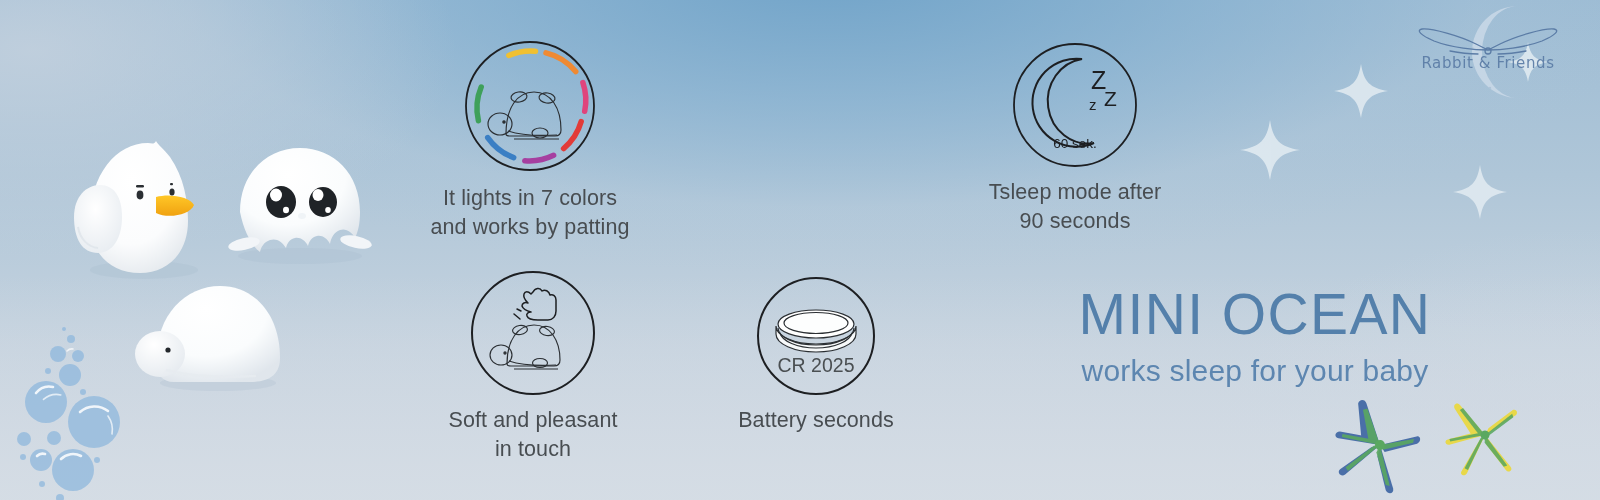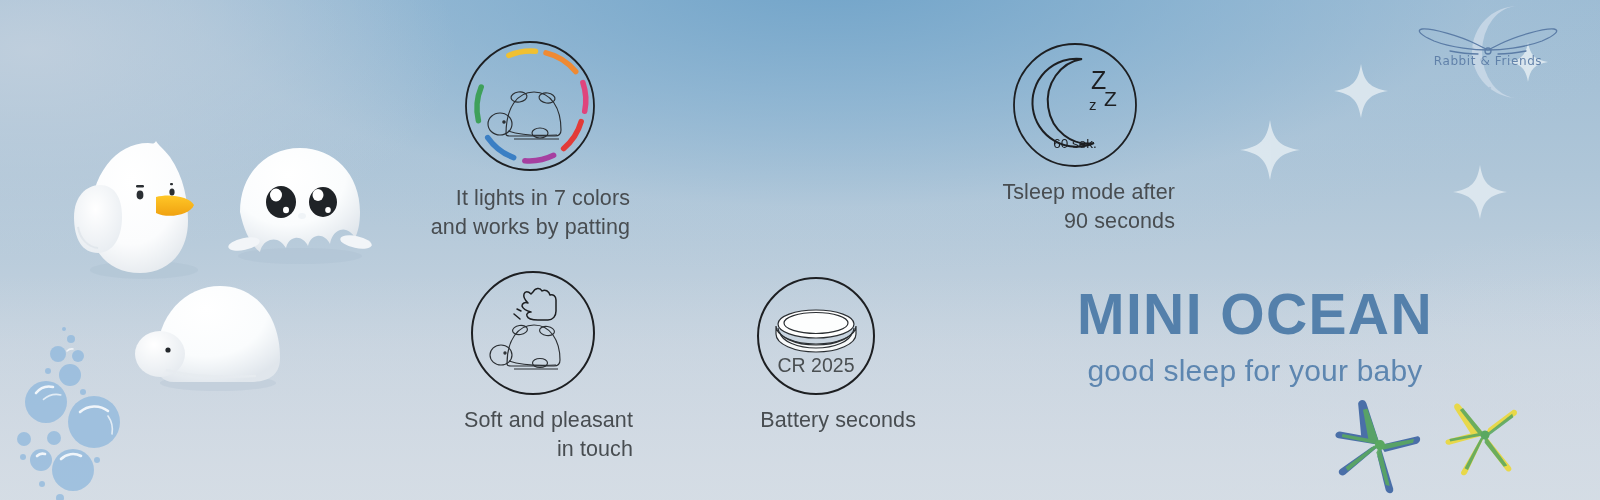--- a/index.html
+++ b/index.html
@@ -63,35 +63,34 @@
     position: relative;
     margin: 0 auto;
   }
   .feature .caption {
     margin-top: 10px;
     color: #484d51;
     font-size: 21.5px;
     line-height: 29px;
     letter-spacing: 0.1px;
     white-space: pre-line;
-    text-align: right;
   }
 
   
   .brand {
     position: absolute;
     left: 1055px;
     top: 283px;
     width: 400px;
     text-align: center;
   }
   .brand-title {
     color: #5480ab;
     font-size: 57px;
-    font-weight: bold;
+    font-weight: normal;
     letter-spacing: 1.4px;
     line-height: 62px;
   }
   .brand-sub {
     color: #5d86b0;
     font-size: 30px;
     line-height: 40px;
     margin-top: 6px;
     letter-spacing: 0.2px;
   }
@@ -105,21 +104,21 @@
     height: 100px;
   }
   .logo-text {
     position: absolute;
     left: 0;
     top: 52px;
     width: 180px;
     text-align: center;
     color: #5b7ca6;
     font-family: "DejaVu Sans", sans-serif;
-    font-size: 12px;
+    font-size: 15px;
     letter-spacing: 0.6px;
     opacity: 0.92;
   }
 </style>
 </head>
 <body>
 
 <div id="banner">
 
   <div class="bg-base"></div>
@@ -371,21 +370,21 @@
           <text x="60" y="96" text-anchor="middle" font-family="&quot;Liberation Sans&quot;, sans-serif" font-size="19.5" fill="#4a4f52">CR 2025</text>
         </svg>
       </div>
       <div class="caption">Battery seconds</div>
     </div>
 
   </div>
 
   <div class="brand">
     <div class="brand-title">MINI OCEAN</div>
-    <div class="brand-sub">good sleep for your baby</div>
+    <div class="brand-sub">works sleep for your baby</div>
   </div>
 
   <svg class="abs" style="left:1330px; top:395px; width:100px; height:100px;" viewBox="0 0 100 100">
     <g transform="rotate(12 50 50)">
       <path d="M50 50 L28 12 C26 8 20 9 20 14 L30 46 Z" fill="#4a6fa8"></path>
       <path d="M50 50 L84 34 C88 32 90 38 86 41 L56 56 Z" fill="#4a6fa8"></path>
       <path d="M50 50 L72 90 C74 95 68 97 65 93 L50 62 Z" fill="#4a6fa8"></path>
       <path d="M50 50 L22 86 C19 90 13 86 16 82 L42 54 Z" fill="#4a6fa8"></path>
       <path d="M50 50 L8 52 C3 52 3 46 8 45 L44 44 Z" fill="#4a6fa8"></path>
       <g fill="#5aa860" opacity="0.9">

